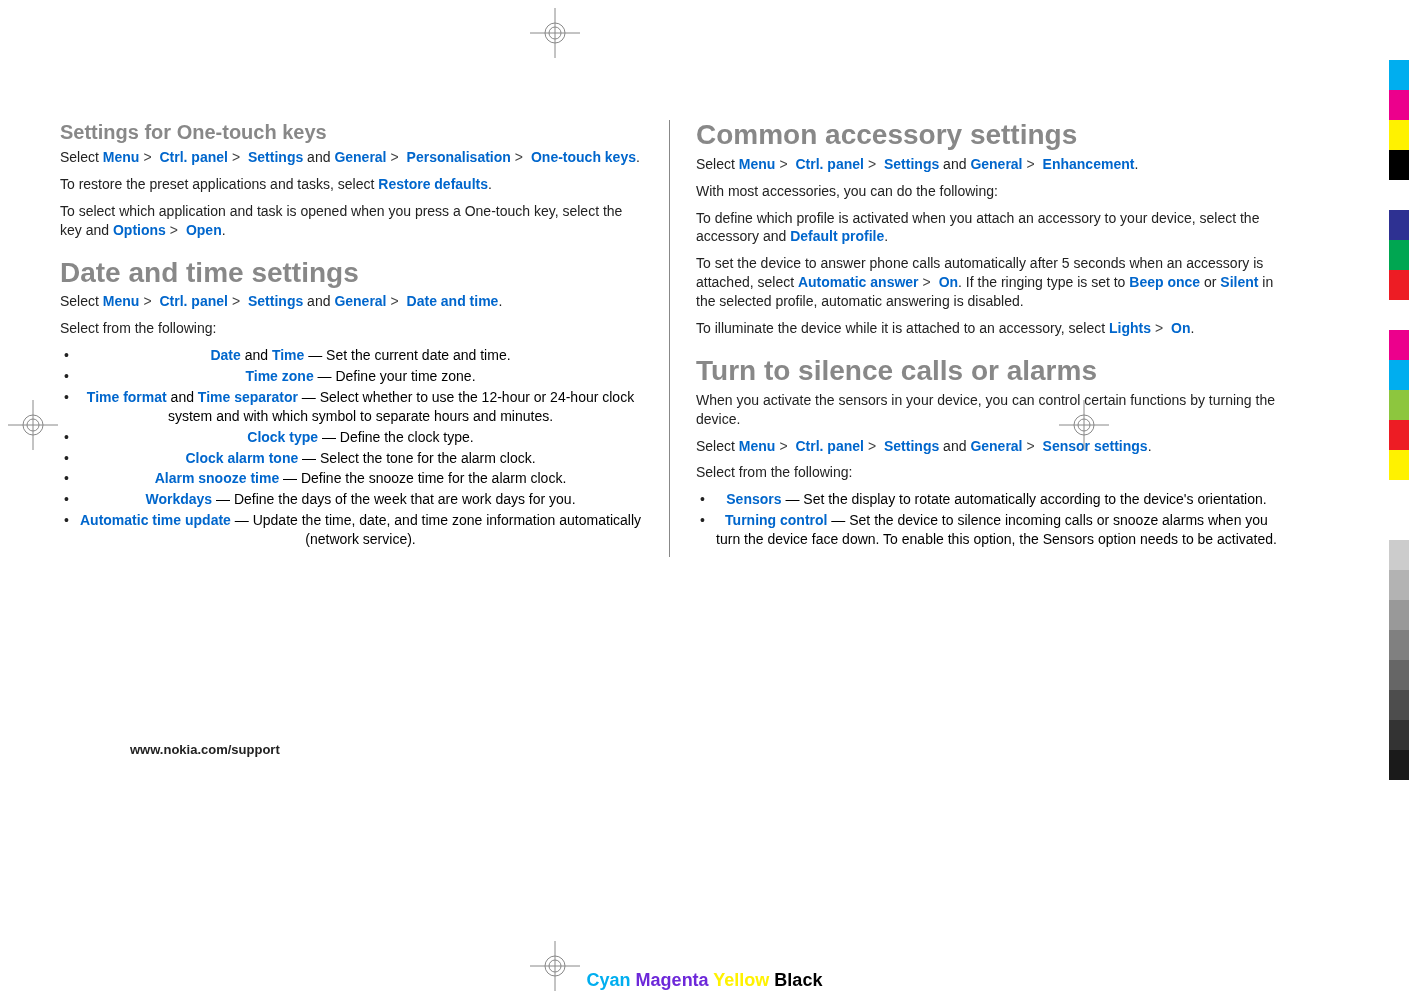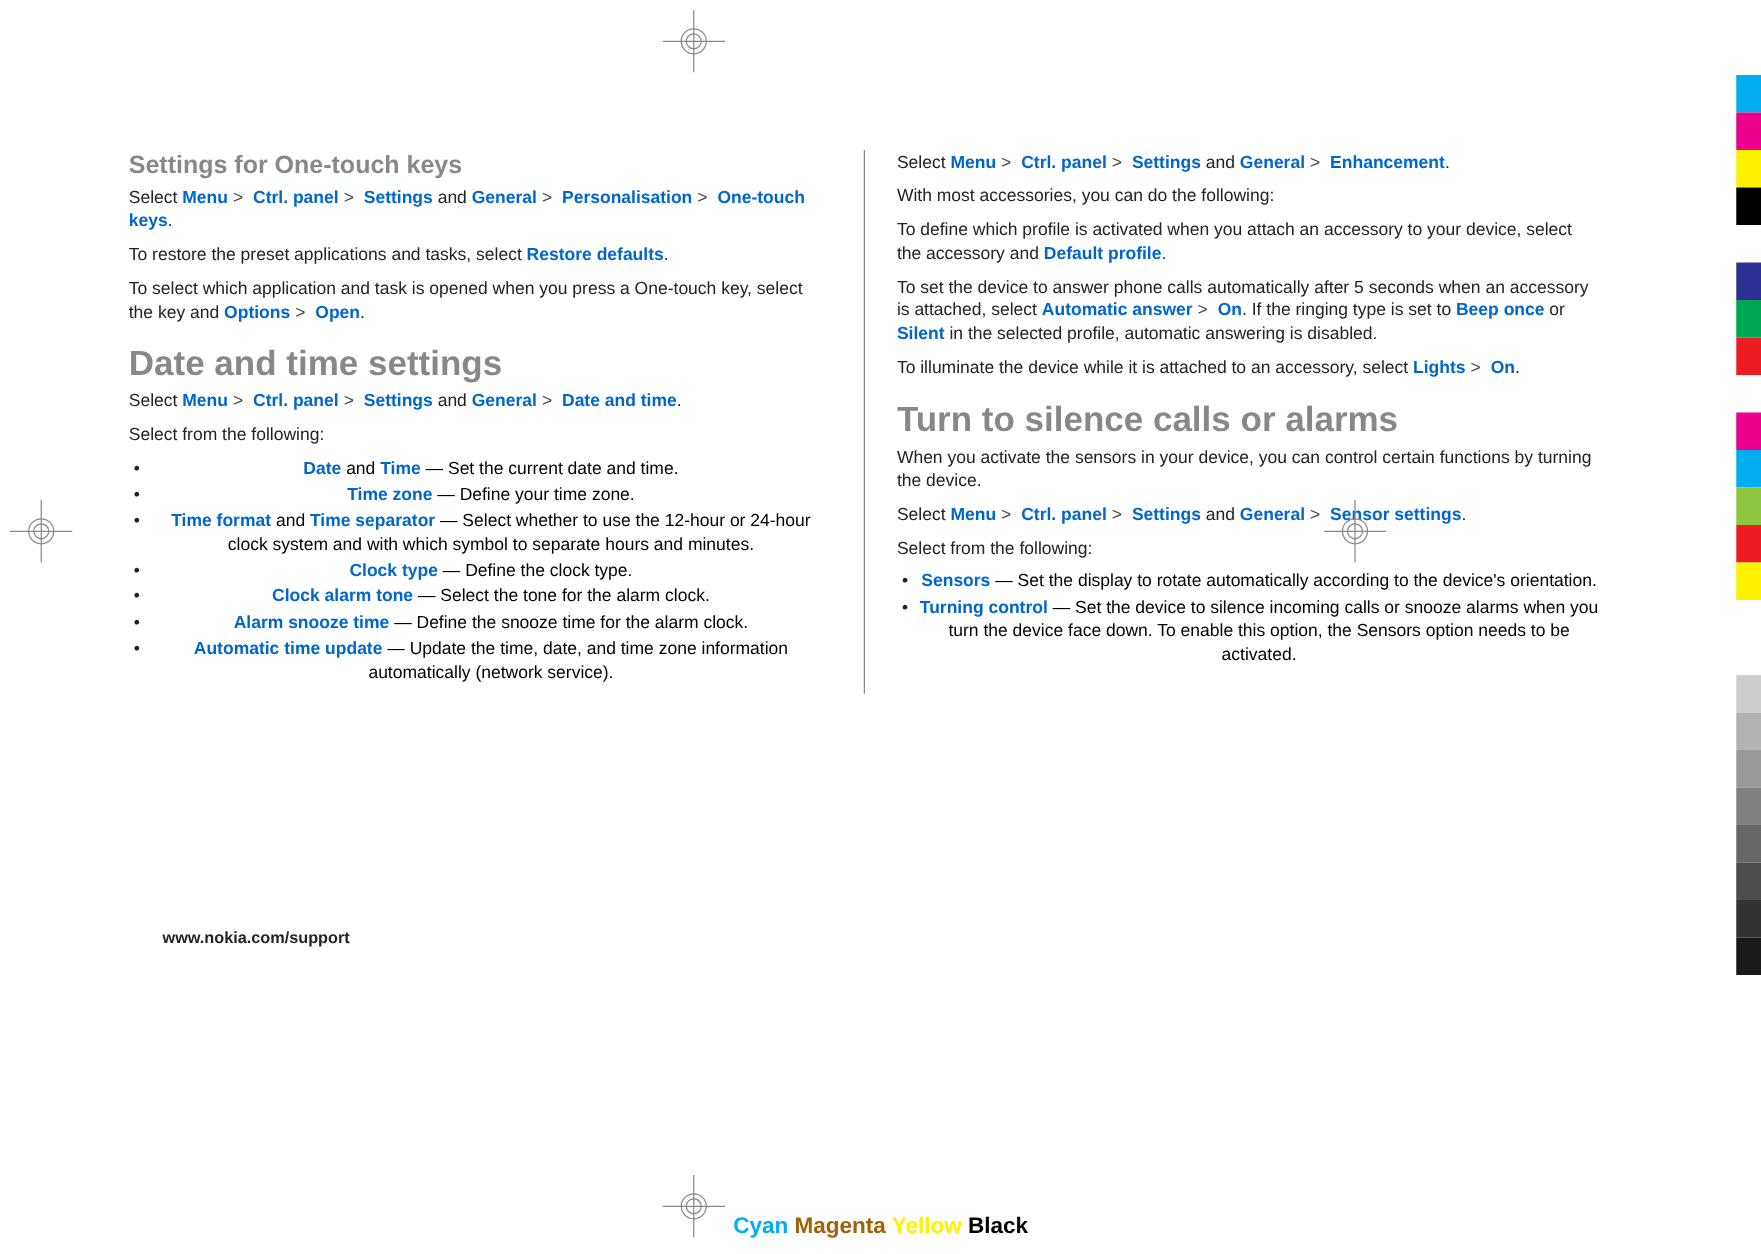--- a/index.html
+++ b/index.html
@@ -4,21 +4,21 @@
   <style>
     * { margin: 0; padding: 0; box-sizing: border-box; }
     body {
       font-family: Arial, Helvetica, sans-serif;
       background: #ffffff;
       width: 1409px;
       height: 1003px;
       position: relative;
     }
     .page {
-      padding: 120px 130px 40px 103px;
+      padding: 120px 130px 40px 60px;
       position: relative;
     }
     .columns {
       display: flex;
       gap: 20px;
     }
     .col {
       flex: 1;
       min-width: 0;
     }
@@ -106,21 +106,21 @@
     .color-bar { width: 20px; height: 30px; }
     .color-labels {
       position: absolute;
       bottom: 12px;
       left: 50%;
       transform: translateX(-50%);
       font-size: 18px;
       font-weight: bold;
     }
     .cyan { color: #00aeef; }
-    .magenta { color: #a16207; }
+    .magenta { color: #6d28d9; }
     .yellow { color: #fff200; }
     .black { color: #000000; }
   </style>
 </head>
 <body>
 
 <div class="page">
   <div class="columns">
 
     <div class="col">
@@ -140,27 +140,29 @@
         <span>Select </span><span class="link">Menu</span><span class="chev">&gt;</span> <span class="link">Ctrl. panel</span><span class="chev">&gt;</span> <span class="link">Settings</span><span> and </span><span class="link">General</span><span class="chev">&gt;</span> <span class="link">Date and time</span><span>.</span>
       </p>
       <p>Select from the following:</p>
       <ul id="datetime-list">
           <li><span class="link">Date</span><span> and </span><span class="link">Time</span><span> — Set the current date and time.</span></li>
           <li><span class="link">Time zone</span><span>  — Define your time zone.</span></li>
           <li><span class="link">Time format</span><span> and </span><span class="link">Time separator</span><span> — Select whether to use the 12-hour or 24-hour clock system and with which symbol to separate hours and minutes.</span></li>
           <li><span class="link">Clock type</span><span>  — Define the clock type.</span></li>
           <li><span class="link">Clock alarm tone</span><span>  — Select the tone for the alarm clock.</span></li>
           <li><span class="link">Alarm snooze time</span><span>  — Define the snooze time for the alarm clock.</span></li>
+          <li><span class="link">Workdays</span><span>  — Define the days of the week that are work days for you.</span></li>
           <li><span class="link">Automatic time update</span><span>  — Update the time, date, and time zone information automatically (network service).</span></li>
         </ul>
     </div>
 
     <div class="divider"></div>
 
     <div class="col">
+      <h1 style="margin-top:0">Common accessory settings</h1>
       <p class="nav">
         <span>Select </span><span class="link">Menu</span><span class="chev">&gt;</span> <span class="link">Ctrl. panel</span><span class="chev">&gt;</span> <span class="link">Settings</span><span> and </span><span class="link">General</span><span class="chev">&gt;</span> <span class="link">Enhancement</span><span>.</span>
       </p>
       <p>With most accessories, you can do the following:</p>
       <p>
         <span>To define which profile is activated when you attach an accessory to your device, select the accessory and </span><span class="link">Default profile</span><span>.</span>
       </p>
       <p>
         <span>To set the device to answer phone calls automatically after 5 seconds when an accessory is attached, select </span><span class="link">Automatic answer</span><span class="chev">&gt;</span> <span class="link">On</span><span>. If the ringing type is set to </span><span class="link">Beep once</span><span> or </span><span class="link">Silent</span><span> in the selected profile, automatic answering is disabled.</span>
       </p>

